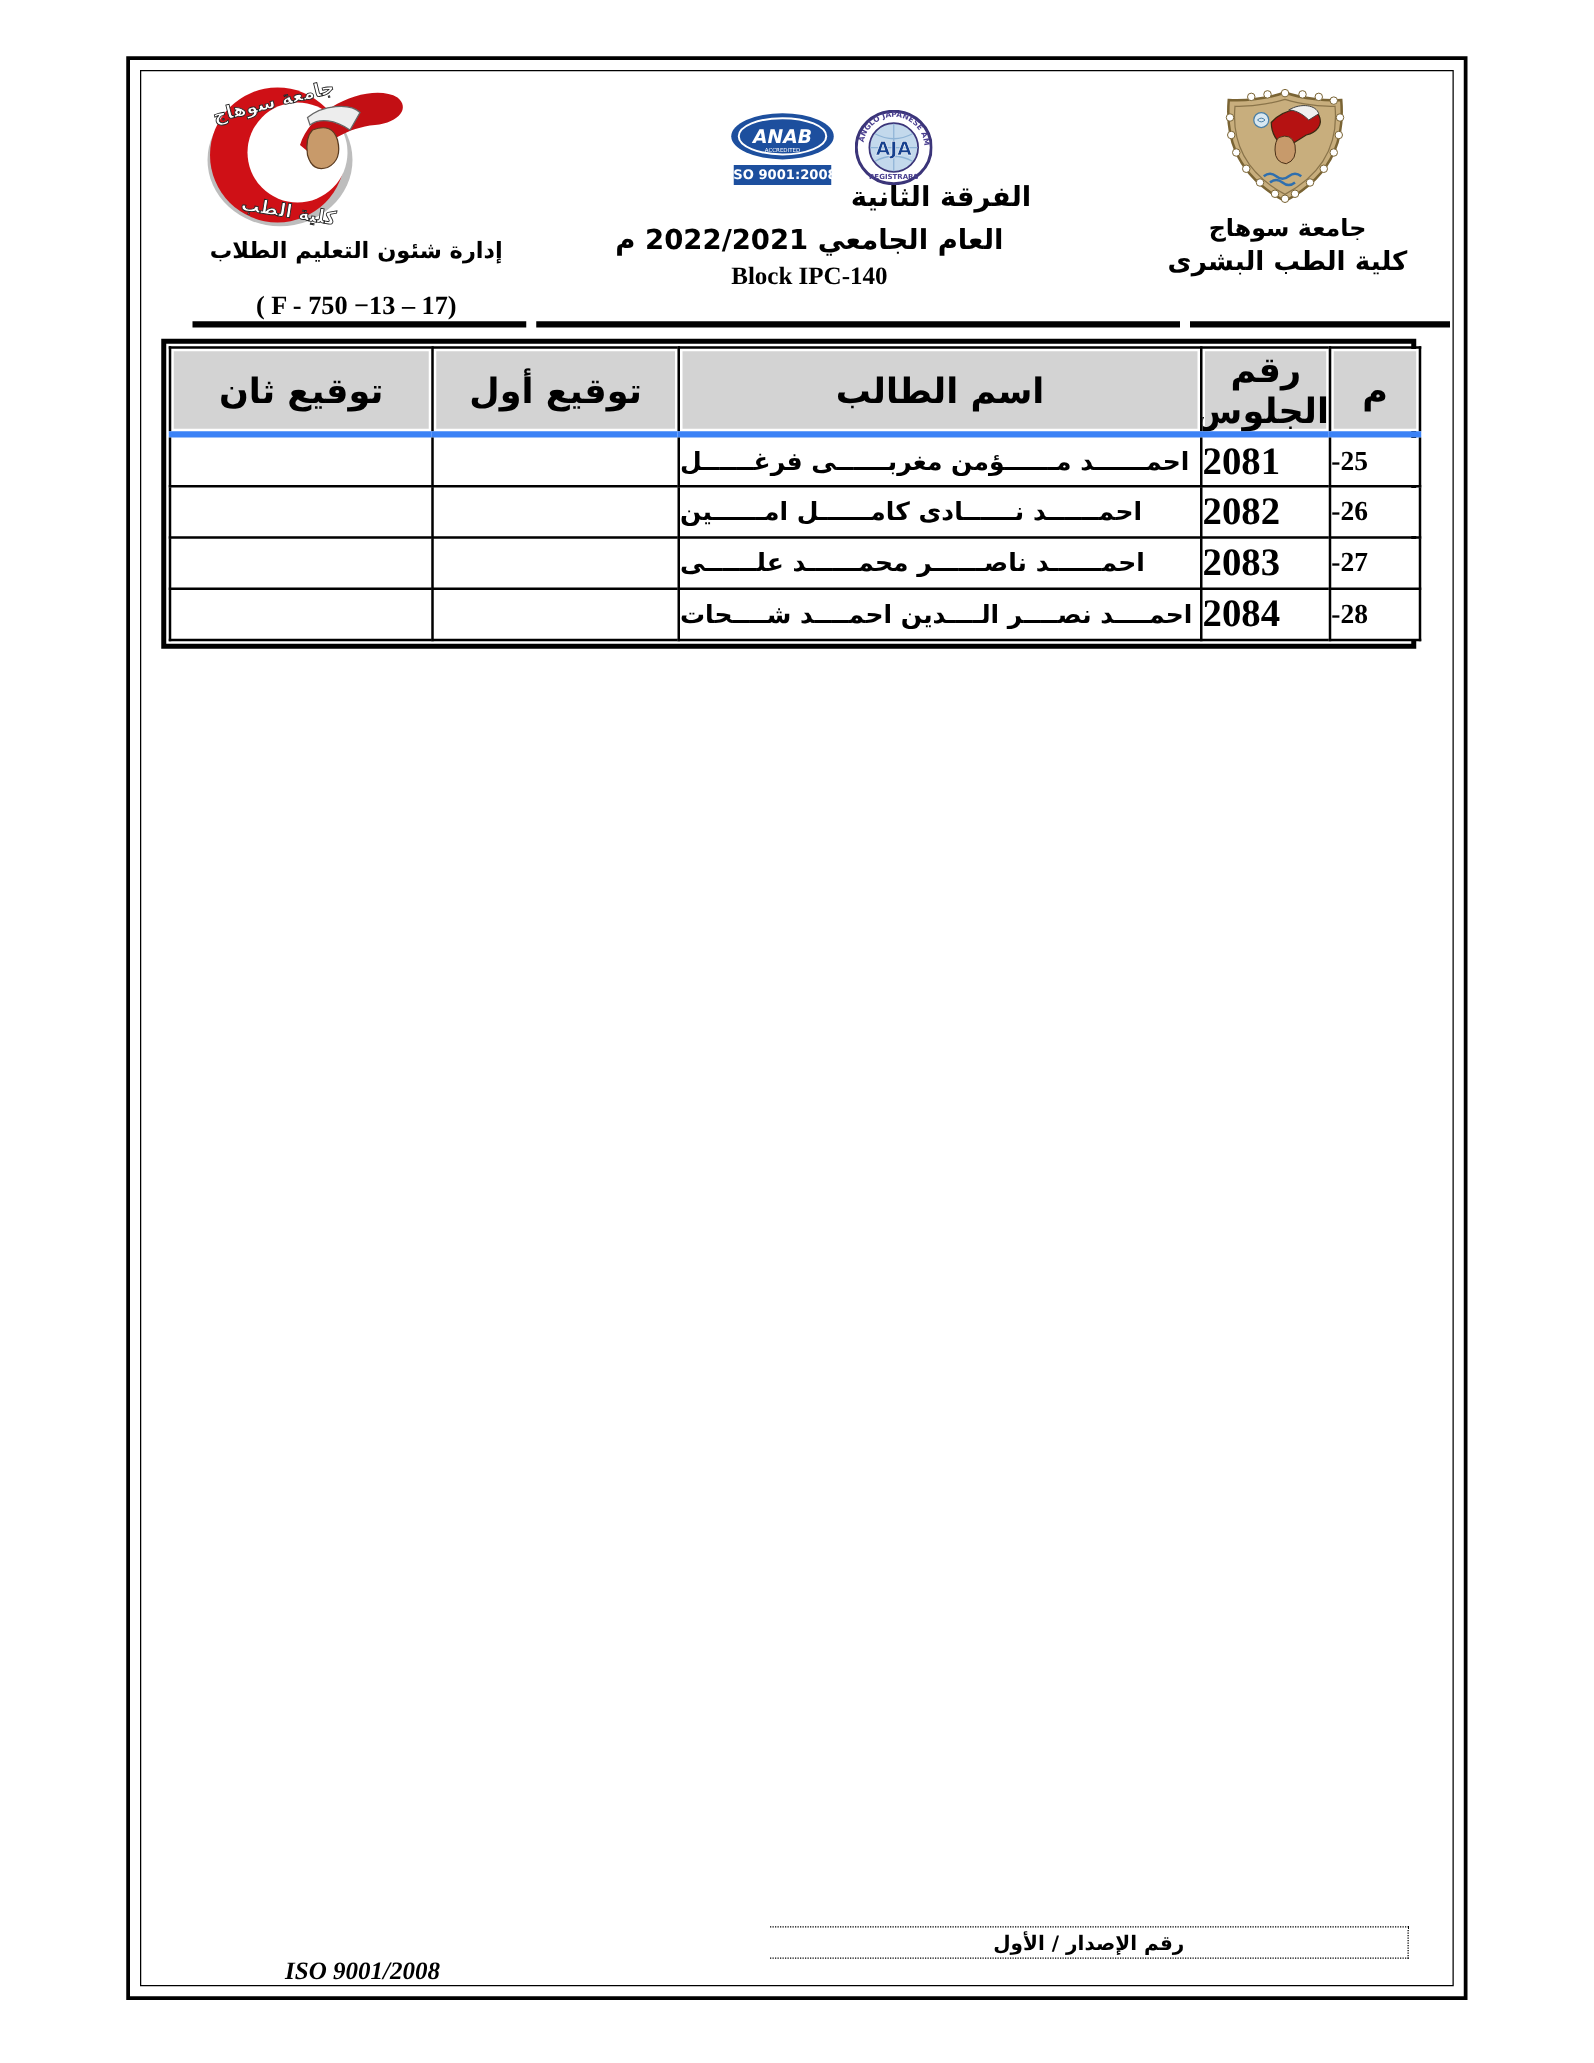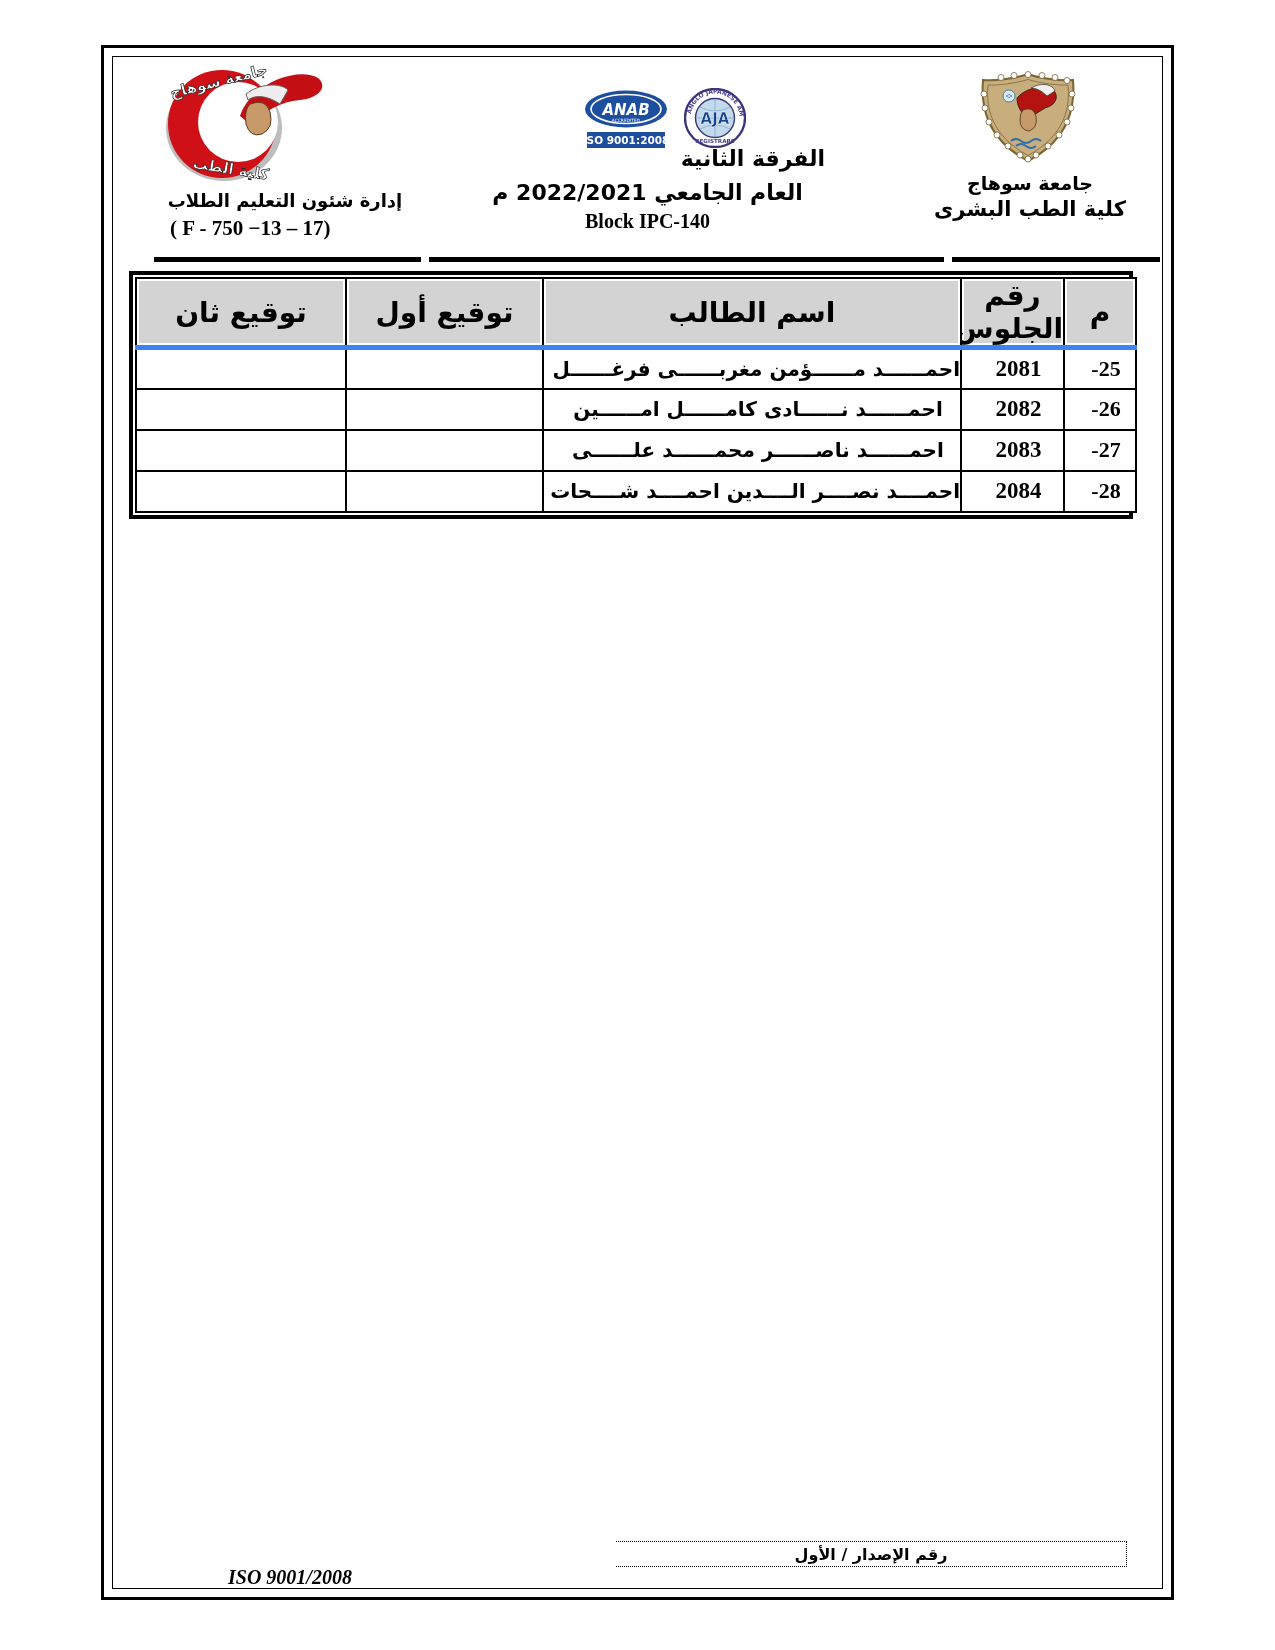--- a/index.html
+++ b/index.html
@@ -12,21 +12,21 @@
     position:absolute; left:101px; top:45px; width:1073px; height:1555px;
     border:3px solid #000;
   }
   .frame-inner { position:absolute; left:8px; top:8px; right:8px; bottom:8px; border:1px solid #000; }
 
   .abs { position:absolute; }
 
   
   .dept-text { left:165px; top:190px; width:240px; text-align:center;
     font-size:18px; font-weight:bold; direction:rtl; }
-  .form-code { left:170px; top:216px; width:230px; text-align:left;
+  .form-code { left:170px; top:232px; width:230px; text-align:center;
     font-family:"Liberation Serif", serif; font-size:21px; font-weight:bold; direction:ltr; }
 
   .center-block { left:470px; top:146px; width:355px; text-align:center; direction:rtl; }
   .grade-title { font-size:22px; font-weight:bold;text-align:right; }
   .year-title  { font-size:22px; font-weight:bold; margin-top:9px; }
   .block-title { font-family:"Liberation Serif", serif; font-size:20px; font-weight:bold;
     direction:ltr; margin-top:5px; }
 
   .univ-text    { left:910px; top:172px; width:240px; text-align:center;
     font-size:19px; font-weight:bold; direction:rtl; }
@@ -43,23 +43,23 @@
     left:129px; top:271px; width:1004px;
     border:4px solid #000; padding:2px; background:#fff;
   }
   table.main { width:100%; border-collapse:collapse; table-layout:fixed; direction:rtl; }
   table.main td, table.main th { border:2px solid #000; overflow:hidden; }
   table.main th {
     background:#d3d3d3; height:54px; font-size:28px; font-weight:bold;
     text-align:center; vertical-align:middle; border-bottom:5px solid #3b82f6;
     box-shadow: inset 0 0 0 2px #fff;
   }
-  table.main td { height:41px; text-align:center; vertical-align:middle; background:#fff;padding-left:12px; }
+  table.main td { height:41px; text-align:left; vertical-align:middle; background:#fff; }
   td.cell-index { font-family:"Liberation Serif", serif; font-size:22px; font-weight:bold; direction:ltr; }
-  td.cell-seat  { font-family:"Liberation Serif", serif; font-size:23px; font-weight:bold; direction:ltr; }
+  td.cell-seat  { font-family:"Liberation Serif", serif; font-size:31px; font-weight:bold; direction:ltr; }
   td.cell-name  { font-size:20px; font-weight:bold; white-space:nowrap; }
 
   col.c-index { width:72px; } col.c-seat { width:103px; } col.c-name { width:418px; }
   col.c-sig1 { width:197px; } col.c-sig2 { width:210px; }
 
   
   .footer-bar { left:157px; top:1541px; width:970px; height:26px; display:flex; direction:rtl; }
   .footer-cell {
     border:1.5px dotted #000; height:100%; display:flex; align-items:center; justify-content:center;
     font-size:16px; font-weight:bold; direction:rtl;

